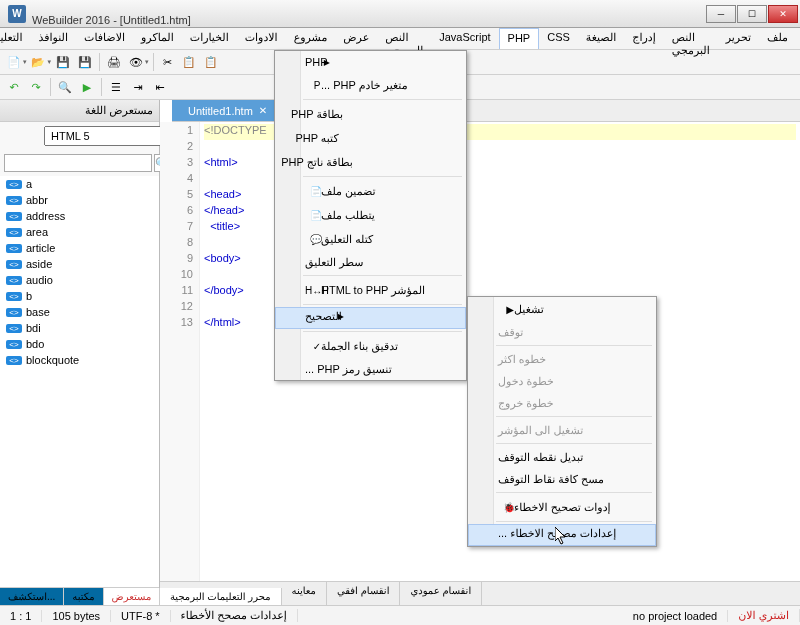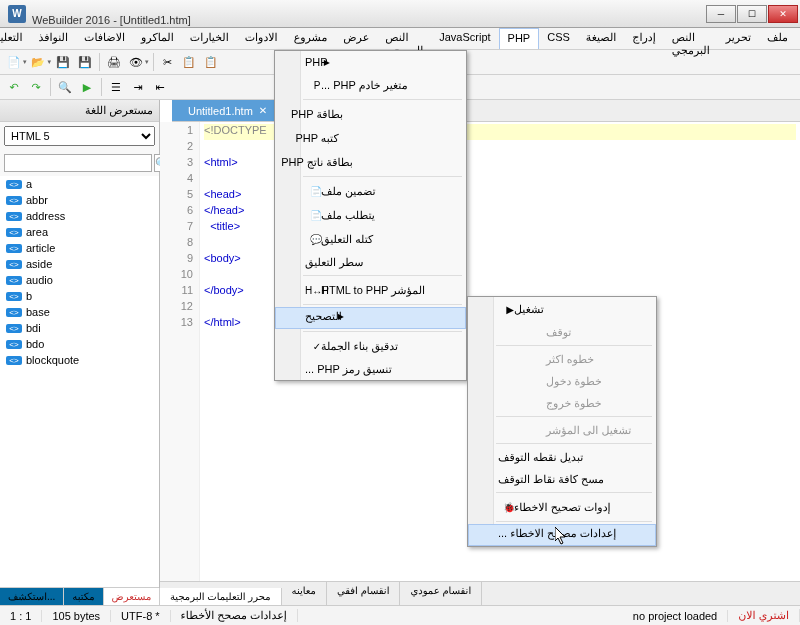--- a/index.html
+++ b/index.html
@@ -18,21 +18,21 @@
 
 .toolbar { height: 25px; background: #f4f4f4; border-bottom: 1px solid #d0d0d0; display: flex; align-items: center; padding: 0 4px; gap: 2px; overflow: hidden;}
 .tb-btn { width: 20px; height: 20px; border: 1px solid transparent; display: flex; align-items: center; justify-content: center; border-radius: 2px; }
 .tb-sep { width: 1px; height: 18px; background: #ccc; margin: 0 2px; }
 .tb-dd { font-size: 7px; color: #666; margin-left:-3px;}
 
 .main { display: flex; height: calc(100% - 120px); }
 .sidebar { width: 160px; border-right: 1px solid #bbb; background: #f8f8f8; display: flex; flex-direction: column; }
 .side-header { padding: 4px 6px; background: linear-gradient(#eee,#ddd); border-bottom: 1px solid #ccc; text-align: right; }
 .side-select { margin: 4px; }
-.side-select select { width: 100%; font-size: 11px; padding: 2px;}
+.side-select select { width: 100%; font-size: 11px; padding: 2px; margin-left: 40px;}
 .side-search { display: flex; padding: 4px; gap: 2px; }
 .side-search input { flex: 1; border: 1px solid #aaa; padding: 2px; }
 .side-search .sbtn { width: 20px; border: 1px solid #aaa; display:flex;align-items:center;justify-content:center;background:#fff;}
 .tag-list { flex: 1; overflow: auto; background: #fff; }
 .tag-item { padding: 2px 6px; display: flex; align-items: center; gap: 4px; cursor: default; }
 .tag-badge { background: #28d; color: #fff; font-size: 8px; padding: 0 3px; border-radius: 2px; width: 16px; text-align: center;}
 .sidebar-tabs { display:flex; border-top:1px solid #ccc; background:#0369a1;}
 .sidebar-tabs .stab { padding:3px 8px; border-right:1px solid #ccc; font-size:10px;}
 .sidebar-tabs .stab.active { background:#fff; color:#c33;}
 
@@ -53,21 +53,21 @@
 .editor-tabs .etab.active { background:#fff;margin-top:6px;}
 
 .statusbar { height: 20px; border-top: 1px solid #ccc; background: #f4f4f4; display: flex; align-items: center; font-size: 10px; }
 .statusbar .cell { padding: 0 10px; border-right: 1px solid #ddd; }
 .statusbar .spacer { flex: 1; }
 .statusbar .red { color: #c22; }
 
 .dropdown { position: absolute; background: #f8f8f8; border: 1px solid #999; box-shadow: 2px 2px 4px rgba(0,0,0,0.3); z-index: 100; }
 .dd-item { padding: 4px 18px 4px 30px; display: flex; align-items: center; position: relative; cursor: default; white-space: nowrap; min-height: 22px;}
 .dd-item.highlight { background: #d5e7fb; border: 1px solid #a9c7f0; padding: 0 17px 3px 29px; }
-.dd-item.disabled { color: #999; margin-left: 48px; }
+.dd-item.disabled { color: #999; }
 .dd-sep { height: 1px; background: #ddd; margin: 2px 4px 2px 28px; }
 .dd-icon { position: absolute; left: 4px; width: 16px; height: 16px; display:flex;align-items:center;justify-content:center; font-size:10px;}
 .dd-arrow { position: absolute; right: 4px; font-size: 8px; }
 .dd-iconstrip { position:absolute; left:0; top:0; bottom:0; width:26px; background:#f0f0f0; border-right:1px solid #e0e0e0;}
 .dd-item span { position:relative; }
 .cursor { position: absolute; width: 14px; height: 20px; pointer-events: none; z-index: 200;}
 </style>
 </head>
 <body>
 

